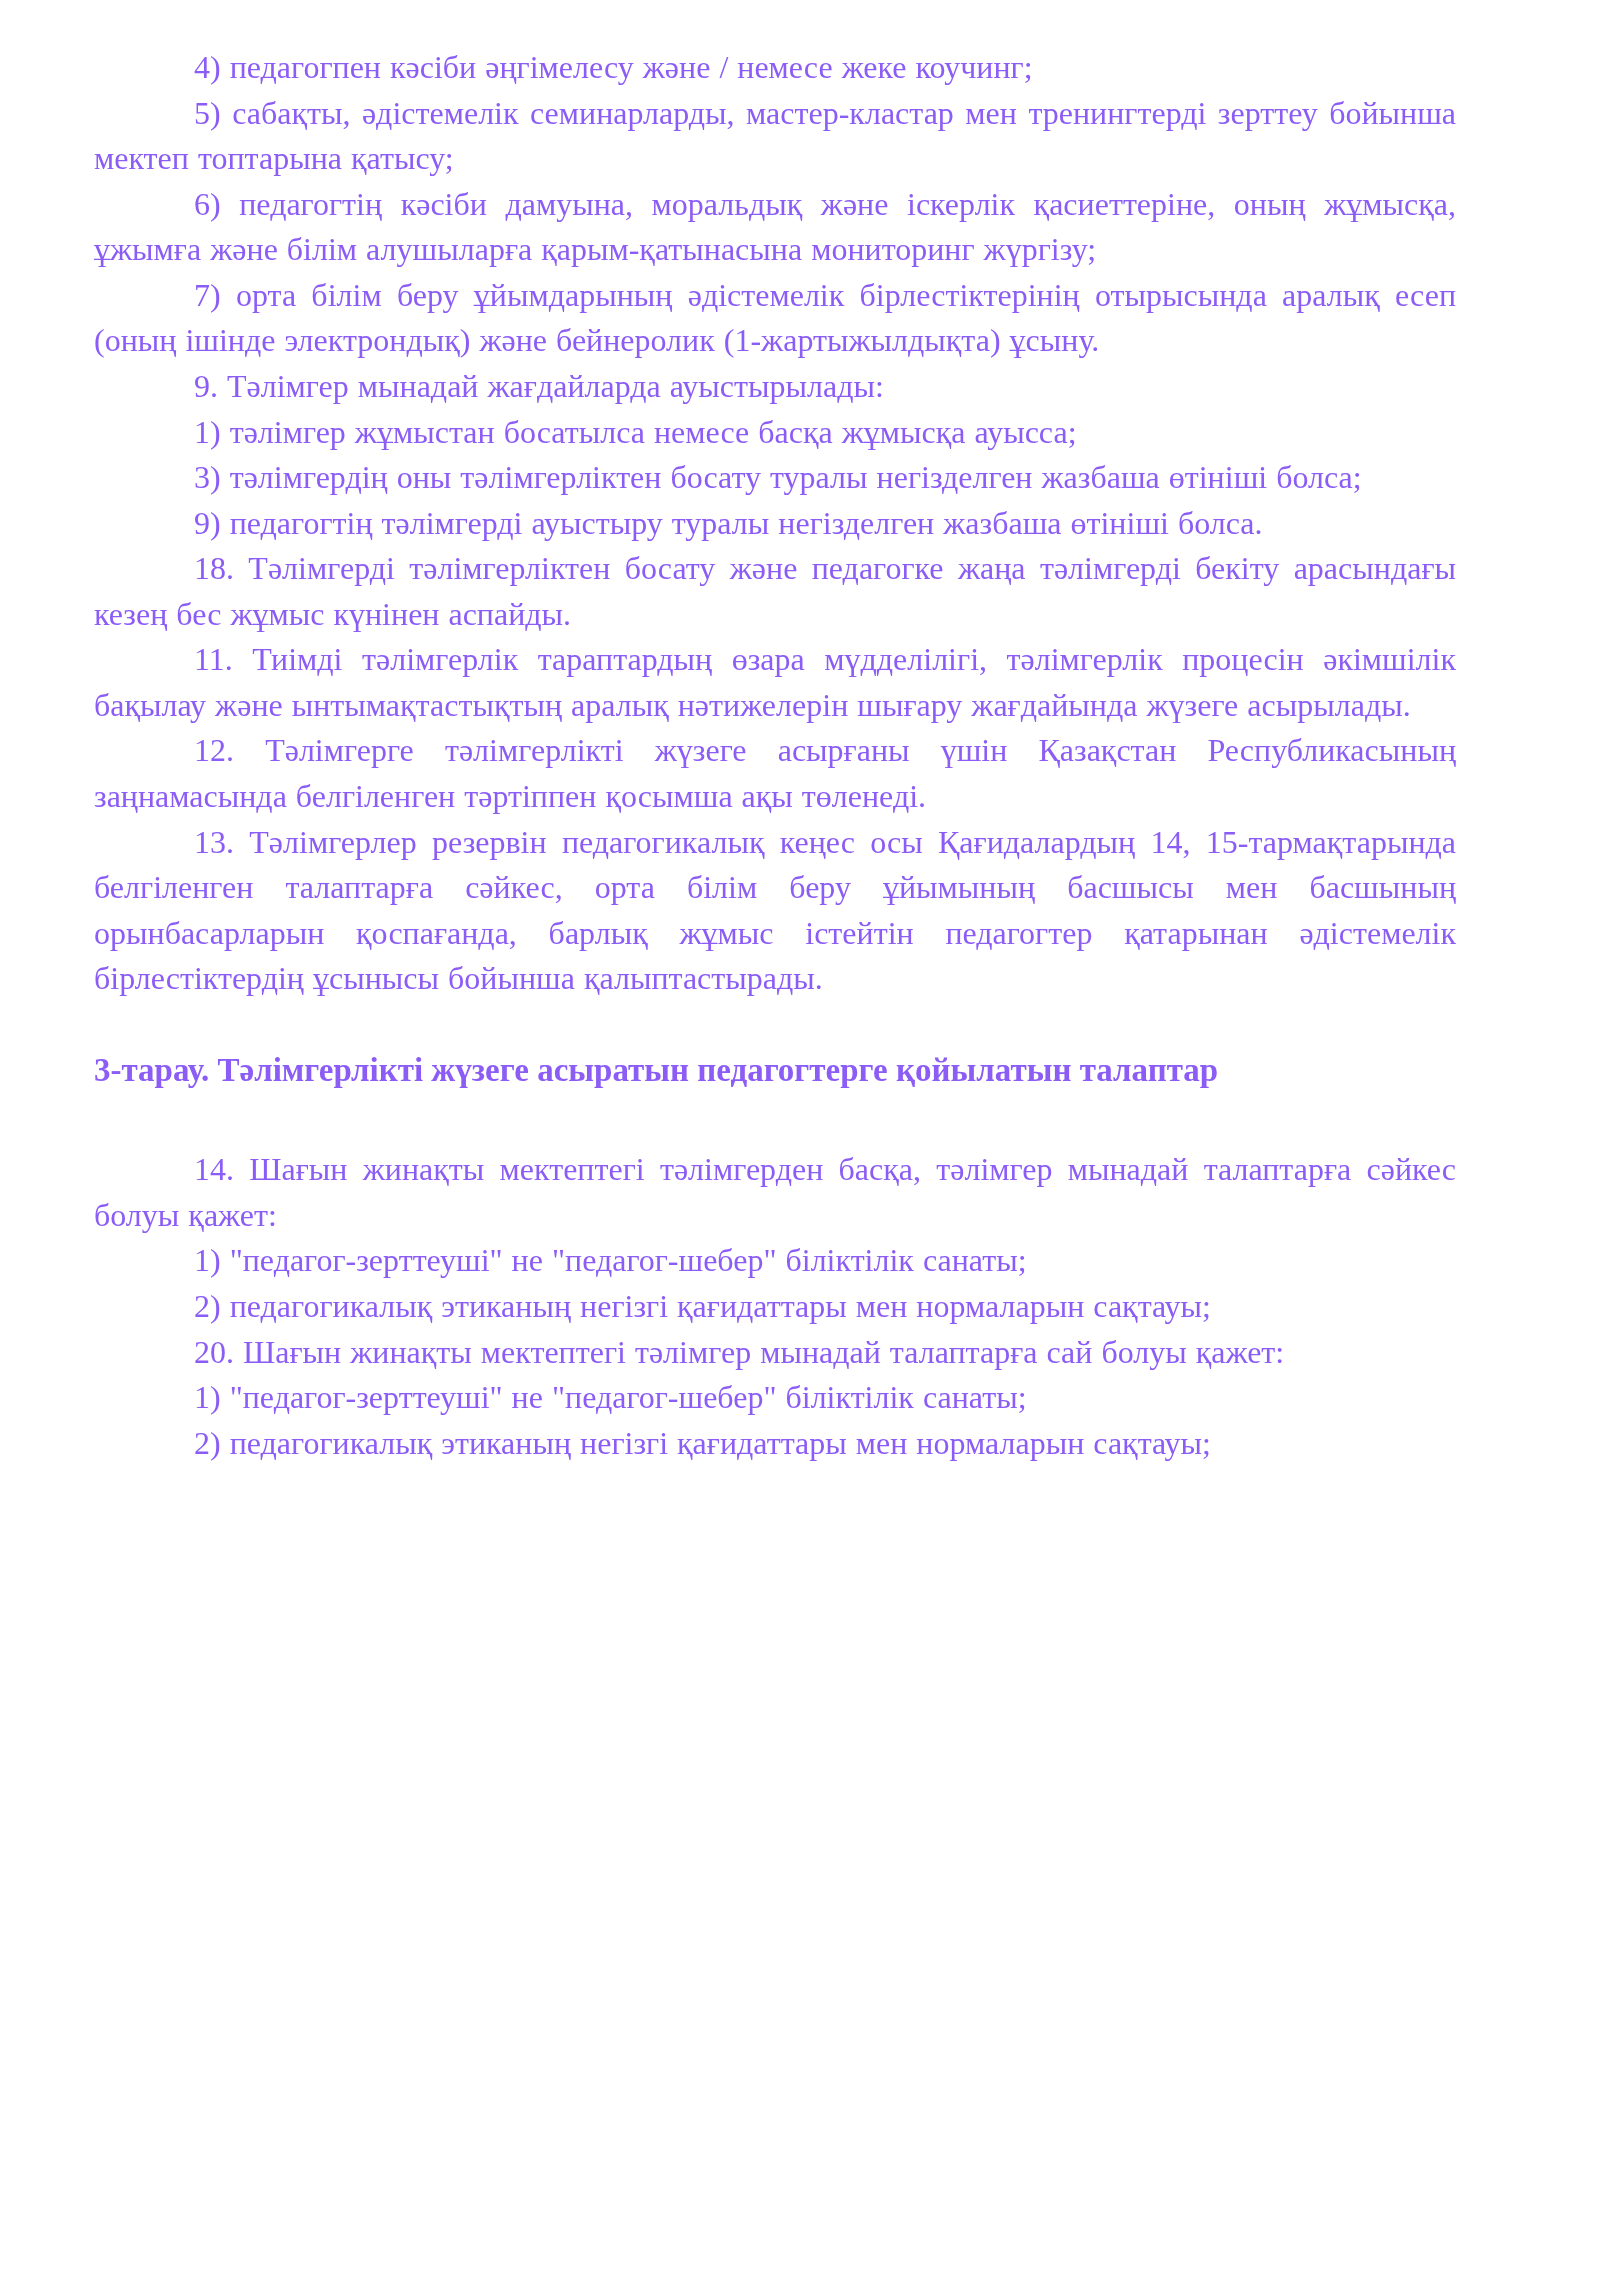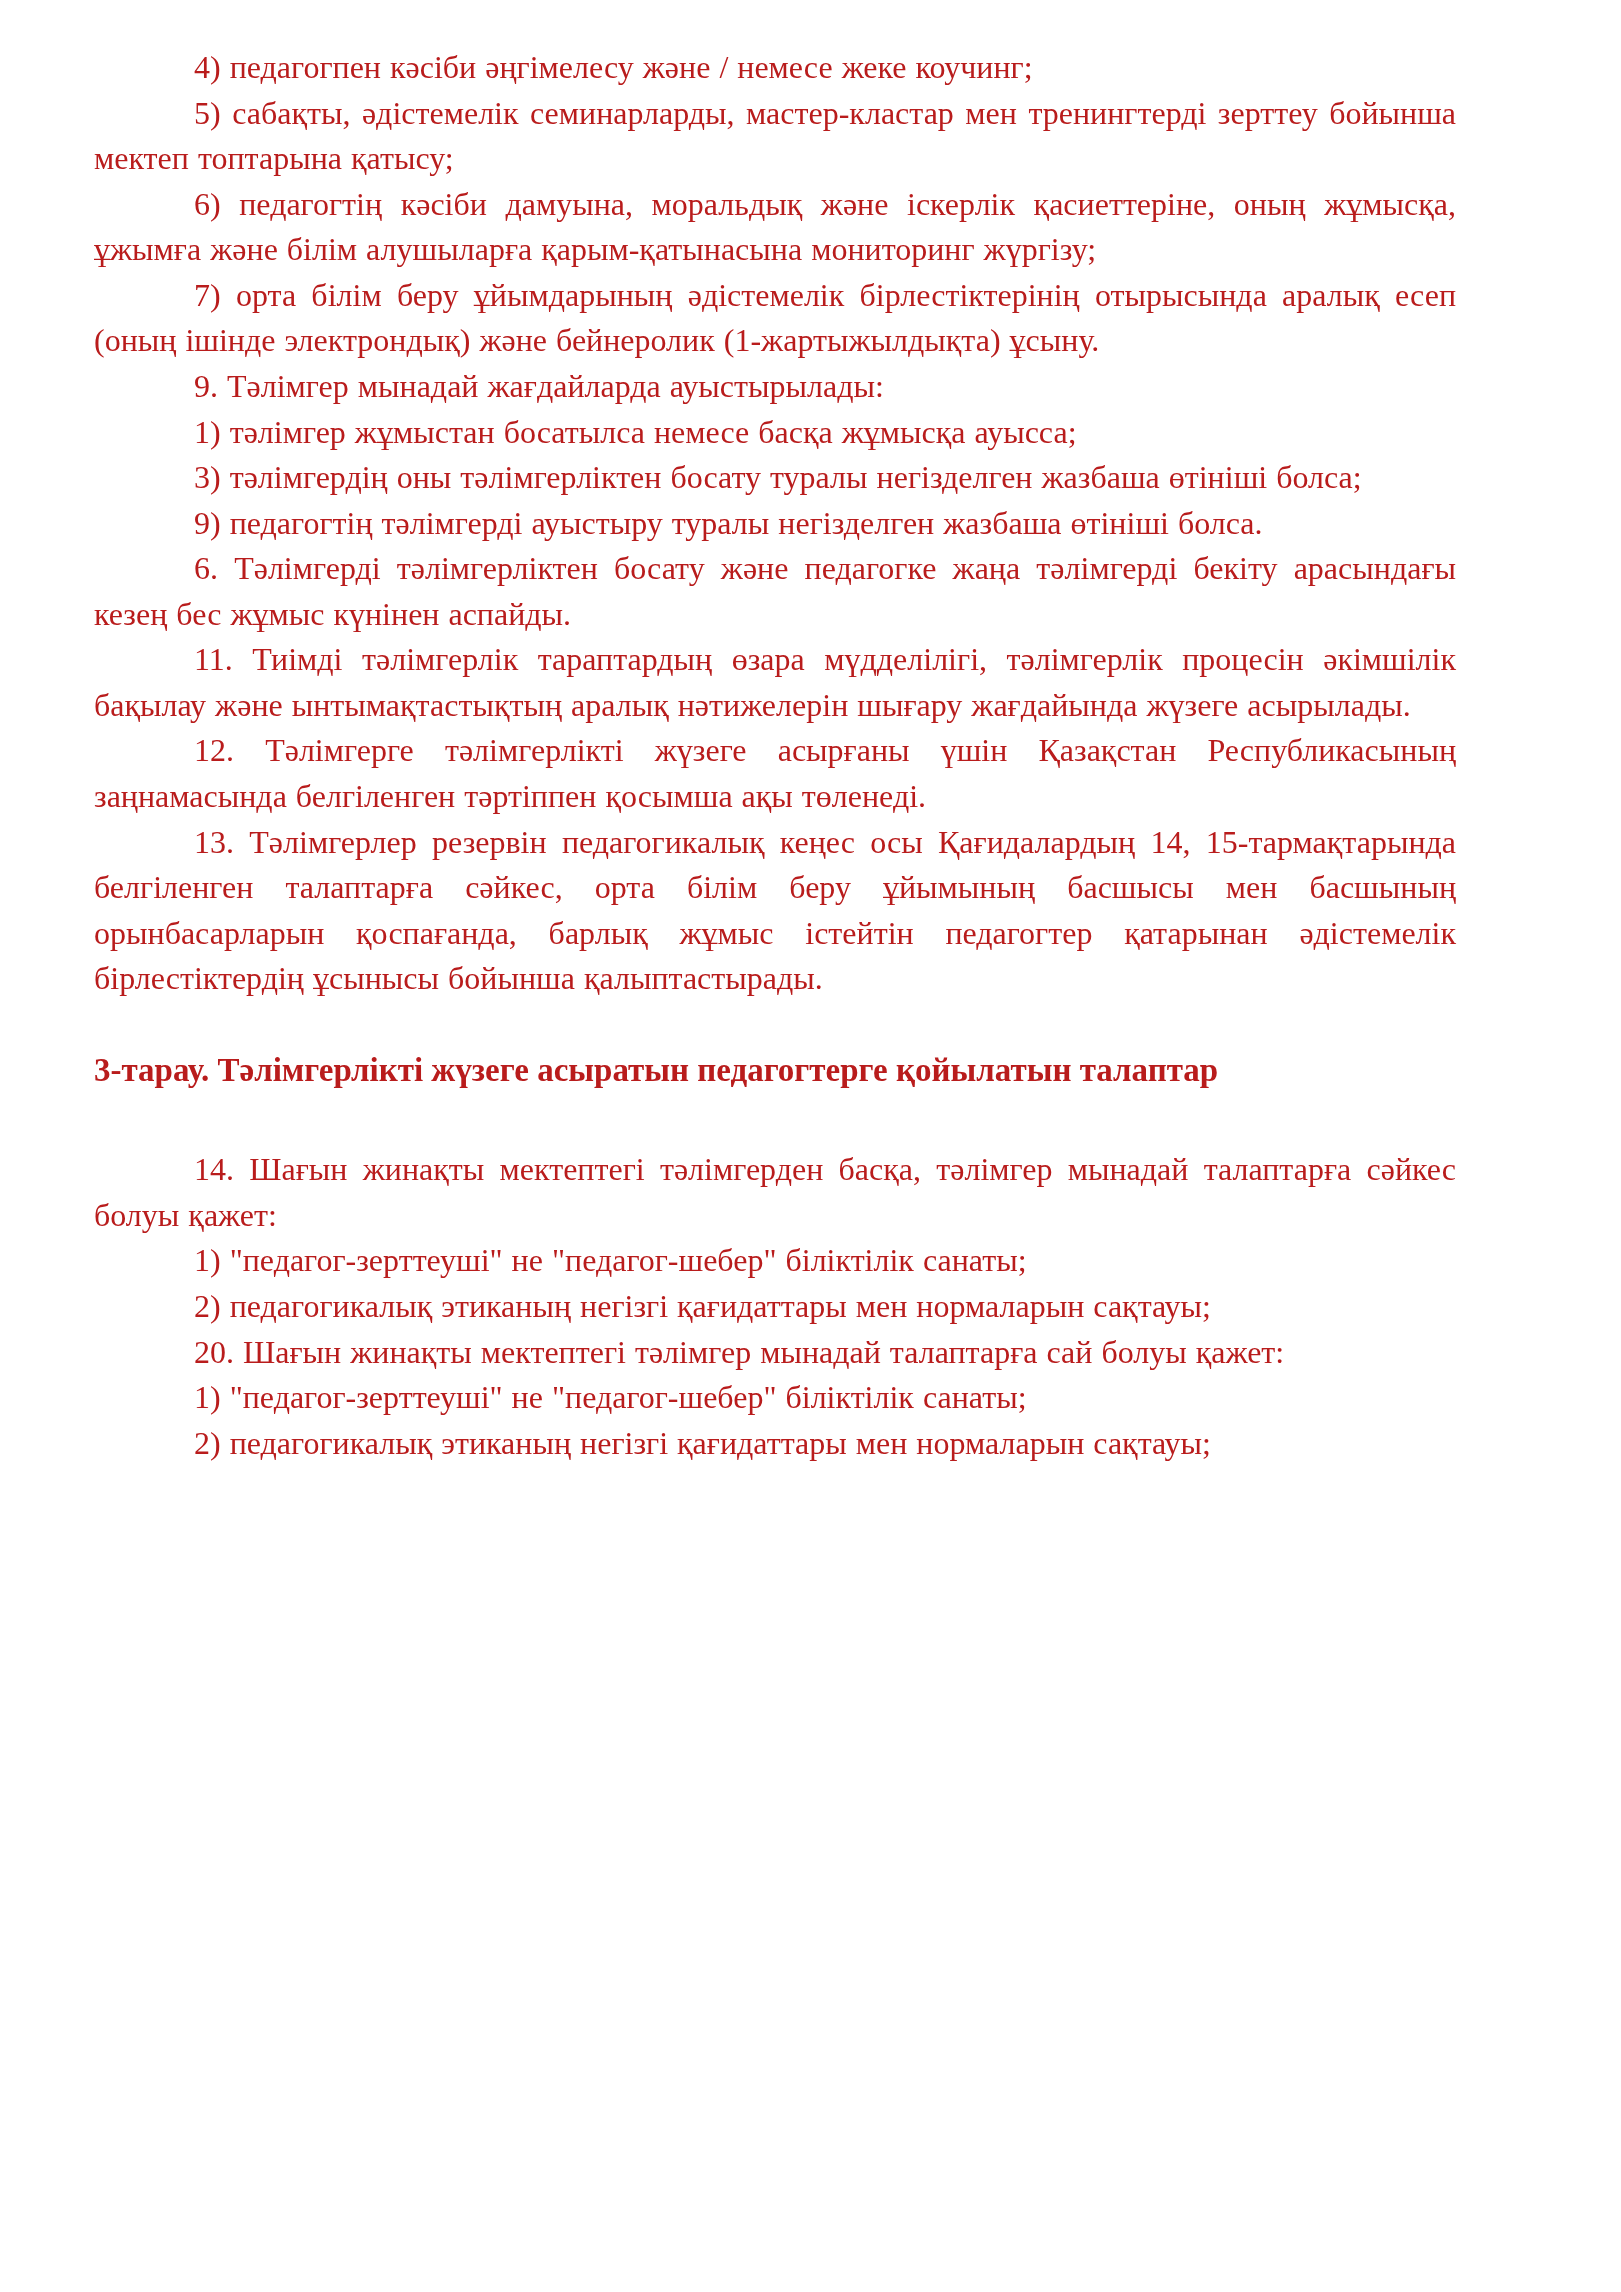--- a/index.html
+++ b/index.html
@@ -6,21 +6,21 @@
     margin: 0;
     padding: 0;
     background: #ffffff;
   }
   .page {
     position: relative;
     width: 1551px;
     height: 2293px;
     box-sizing: border-box;
     background: #ffffff;
-    color: #b91c1c;
+    color: #8b5cf6;
     padding: 45px 95px 0 94px;
     font-family: "Liberation Serif", "DejaVu Serif", serif;
     font-size: 32px;
     line-height: 1.424;
     overflow: hidden;
   }
   .para {
     margin: 0;
     text-align: justify;
     text-justify: inter-word;
@@ -41,21 +41,21 @@
 
 <div class="page">
   <p class="para">4) педагогпен кәсіби әңгімелесу және / немесе жеке коучинг;</p>
   <p class="para">5) сабақты, әдістемелік семинарларды, мастер-кластар мен тренингтерді зерттеу бойынша мектеп топтарына қатысу;</p>
   <p class="para">6) педагогтің кәсіби дамуына, моральдық және іскерлік қасиеттеріне, оның жұмысқа, ұжымға және білім алушыларға қарым-қатынасына мониторинг жүргізу;</p>
   <p class="para">7) орта білім беру ұйымдарының әдістемелік бірлестіктерінің отырысында аралық есеп (оның ішінде электрондық) және бейнеролик (1-жартыжылдықта) ұсыну.</p>
   <p class="para">9. Тәлімгер мынадай жағдайларда ауыстырылады:</p>
   <p class="para">1) тәлімгер жұмыстан босатылса немесе басқа жұмысқа ауысса;</p>
   <p class="para">3) тәлімгердің оны тәлімгерліктен босату туралы негізделген жазбаша өтініші болса;</p>
   <p class="para">9) педагогтің тәлімгерді ауыстыру туралы негізделген жазбаша өтініші болса.</p>
-  <p class="para">6. Тәлімгерді тәлімгерліктен босату және педагогке жаңа тәлімгерді бекіту арасындағы кезең бес жұмыс күнінен аспайды.</p>
+  <p class="para">18. Тәлімгерді тәлімгерліктен босату және педагогке жаңа тәлімгерді бекіту арасындағы кезең бес жұмыс күнінен аспайды.</p>
   <p class="para">11. Тиімді тәлімгерлік тараптардың өзара мүдделілігі, тәлімгерлік процесін әкімшілік бақылау және ынтымақтастықтың аралық нәтижелерін шығару жағдайында жүзеге асырылады.</p>
   <p class="para">12. Тәлімгерге тәлімгерлікті жүзеге асырғаны үшін Қазақстан Республикасының заңнамасында белгіленген тәртіппен қосымша ақы төленеді.</p>
   <p class="para">13. Тәлімгерлер резервін педагогикалық кеңес осы Қағидалардың 14, 15-тармақтарында белгіленген талаптарға сәйкес, орта білім беру ұйымының басшысы мен басшының орынбасарларын қоспағанда, барлық жұмыс істейтін педагогтер қатарынан әдістемелік бірлестіктердің ұсынысы бойынша қалыптастырады.</p>
   <h2 class="chapter-heading">3-тарау. Тәлімгерлікті жүзеге асыратын педагогтерге қойылатын талаптар</h2>
   <p class="para">14. Шағын жинақты мектептегі тәлімгерден басқа, тәлімгер мынадай талаптарға сәйкес болуы қажет:</p>
   <p class="para">1) "педагог-зерттеуші" не "педагог-шебер" біліктілік санаты;</p>
   <p class="para">2) педагогикалық этиканың негізгі қағидаттары мен нормаларын сақтауы;</p>
   <p class="para">20. Шағын жинақты мектептегі тәлімгер мынадай талаптарға сай болуы қажет:</p>
   <p class="para">1) "педагог-зерттеуші" не "педагог-шебер" біліктілік санаты;</p>
   <p class="para">2) педагогикалық этиканың негізгі қағидаттары мен нормаларын сақтауы;</p>

